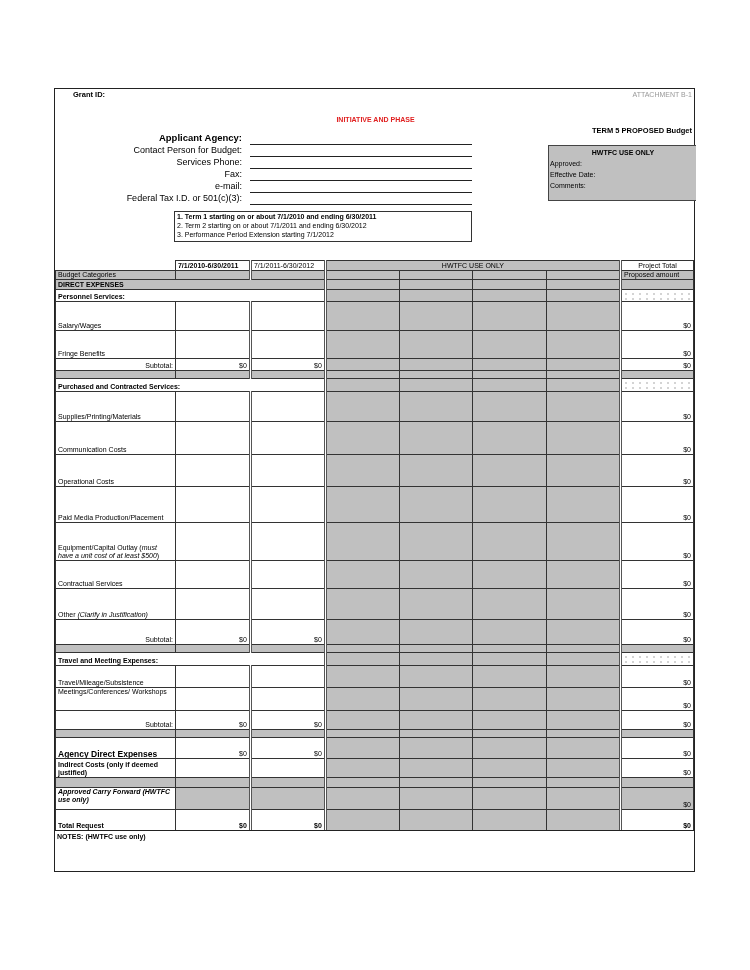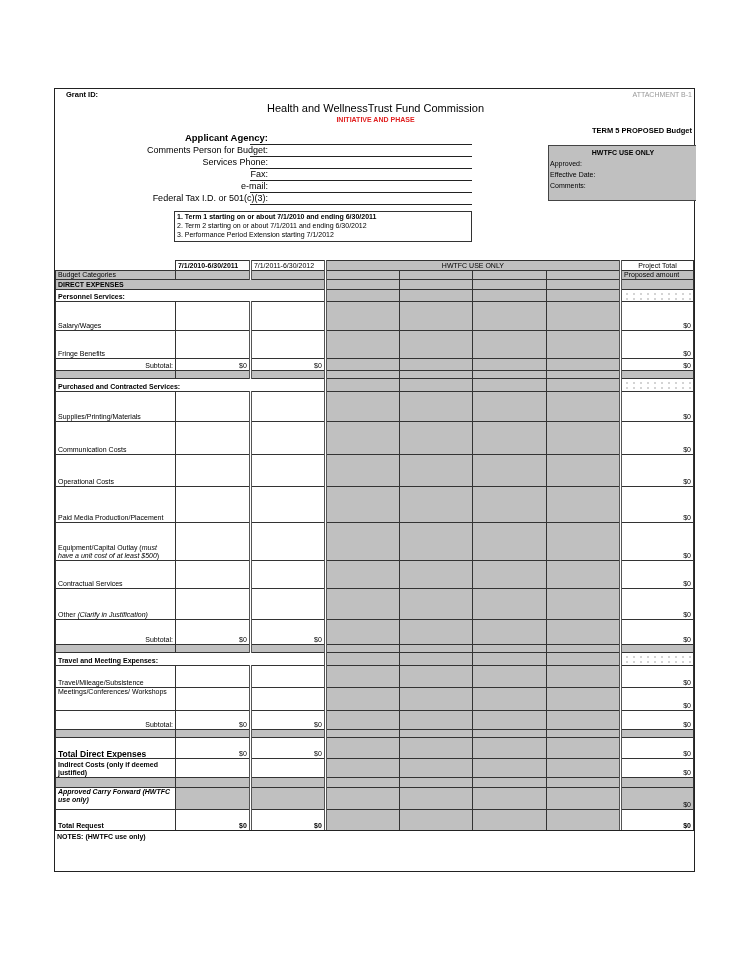--- a/index.html
+++ b/index.html
@@ -1,24 +1,24 @@
 <!DOCTYPE html>
 <html><head>
 <meta charset="utf-8">
 <style>
   html,body{margin:0;padding:0;background:#fff;}
   body{width:750px;height:970px;position:relative;font-family:"Liberation Sans",sans-serif;color:#000;overflow:hidden;}
   .sheet{position:absolute;left:54px;top:88px;width:641px;height:784px;border:1.5px solid #222;box-sizing:border-box;}
   .t{position:absolute;white-space:nowrap;font-size:8px;line-height:9px;}
-  .grant{left:11px;top:1px;font-weight:bold;font-size:7.5px;}
+  .grant{left:18px;top:1px;font-weight:bold;font-size:7.5px;}
   .attach{right:2px;top:1px;color:#999;font-size:7px;}
   .title{left:0;width:641px;text-align:center;top:13px;font-size:11px;line-height:12px;}
   .subtitle{left:0;width:641px;text-align:center;top:26px;font-size:7px;color:#e02020;font-weight:bold;}
   .term{right:2px;top:37px;font-size:7.5px;font-weight:bold;}
-  .flabel{position:absolute;right:426px;font-size:9px;line-height:10px;text-align:right;white-space:nowrap;}
+  .flabel{position:absolute;right:452px;font-size:9px;line-height:10px;text-align:right;white-space:nowrap;}
   .fline{position:absolute;left:195px;width:222px;border-bottom:1px solid #222;height:0;}
   .hw{position:absolute;left:493px;top:56px;width:148px;height:56px;background:#c0c0c0;border:1px solid #444;border-right:none;box-sizing:border-box;}
   .hw .t{font-size:7px;}
   .terms{position:absolute;left:119px;top:122px;width:298px;height:31px;border:1px solid #333;box-sizing:border-box;}
   .terms .t{font-size:7px;line-height:8px;left:2px;}
   table.grid{position:absolute;left:0;top:171px;border-collapse:collapse;table-layout:fixed;}
   table.grid td{border:1px solid #333;padding:0 2px;font-size:7px;line-height:8px;vertical-align:bottom;overflow:hidden;white-space:nowrap;box-sizing:border-box;}
   td.g{background:#c0c0c0;}
   td.w{background:#fff;}
   td.r{text-align:right;}
@@ -29,27 +29,26 @@
   .wrap{white-space:normal !important;}
   .notes{position:absolute;left:0;top:741px;width:639px;height:41px;border-top:1.5px solid #222;}
   .notes .t{left:2px;top:1px;font-weight:bold;font-size:7px;}
 </style>
 </head>
 <body>
 
 <div class="sheet">
   <span class="t grant">Grant ID:</span>
   <span class="t attach">ATTACHMENT B-1</span>
-  <span class="t title">Health and WellnessTrust Fund Commission</span>
   <span class="t subtitle">INITIATIVE AND PHASE</span>
   <span class="t term">TERM 5 PROPOSED Budget</span>
 
   <span class="flabel bold" style="top:44px;font-size:9.5px;">Applicant Agency:</span>
   <div class="fline" style="top:55px;"></div>
-  <span class="flabel" style="top:56px;">Comments Person for Budget:</span>
+  <span class="flabel" style="top:56px;">Contact Person for Budget:</span>
   <div class="fline" style="top:67px;"></div>
   <span class="flabel" style="top:68px;">Services Phone:</span>
   <div class="fline" style="top:79px;"></div>
   <span class="flabel" style="top:80px;">Fax:</span>
   <div class="fline" style="top:91px;"></div>
   <span class="flabel" style="top:92px;">e-mail:</span>
   <div class="fline" style="top:103px;"></div>
   <span class="flabel" style="top:104px;">Federal Tax I.D. or 501(c)(3):</span>
   <div class="fline" style="top:115px;"></div>
 
@@ -291,21 +290,21 @@
       <td class="g"></td>
           <td class="g dbl"></td>
           <td class="g dbl"></td>
       <td class="g"></td>
           <td class="g"></td>
           <td class="g"></td>
           <td class="g"></td>
       <td class="g" style="border-left:3px double #555;"></td>
     </tr>
     <tr style="height:21px">
-      <td class="w bold" style="font-size:8.5px;">Total Direct Expenses</td>
+      <td class="w bold" style="font-size:8.5px;">Agency Direct Expenses</td>
       <td class="w r dbl">$0</td>
       <td class="w r dbl">$0</td>
       <td class="g"></td>
           <td class="g"></td>
           <td class="g"></td>
           <td class="g"></td>
       <td class="w r" style="border-left:3px double #555;">$0</td>
     </tr>
     <tr style="height:19px">
       <td class="w bold wrap">Indirect Costs (only if deemed justified)</td>

